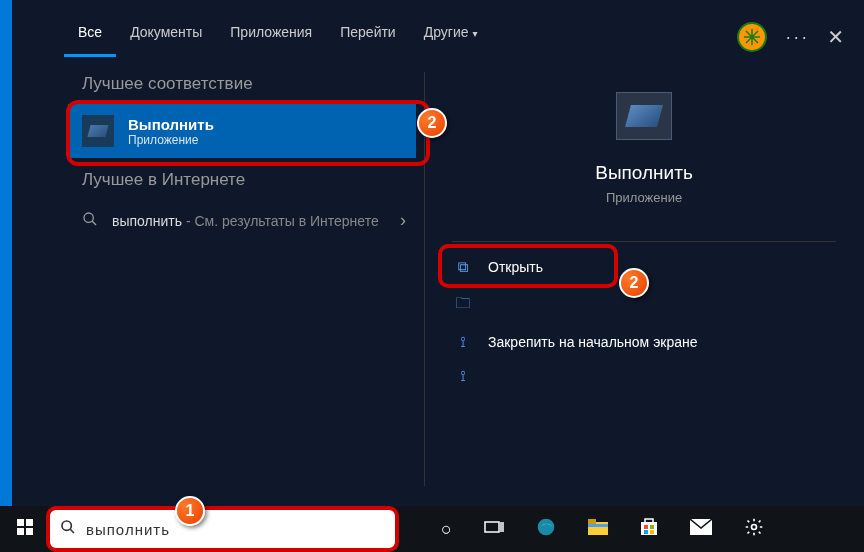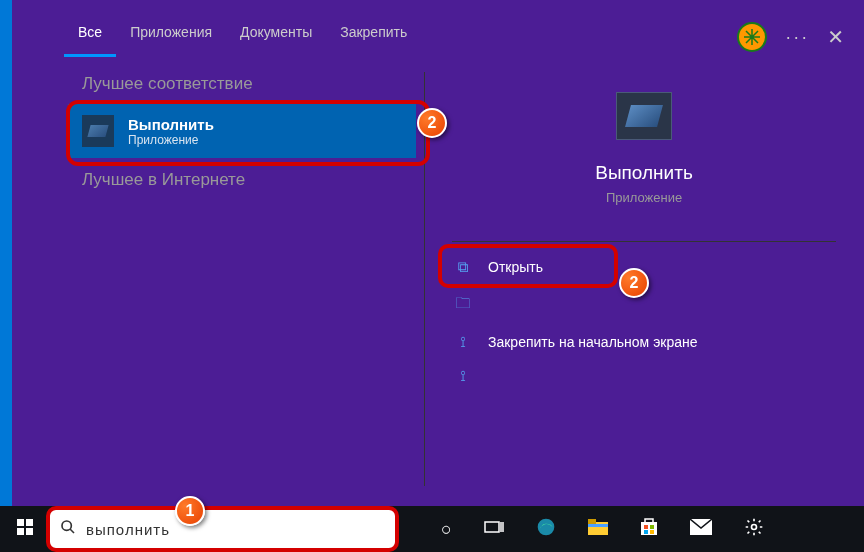--- a/index.html
+++ b/index.html
@@ -1,18 +1,18 @@
 <!DOCTYPE html>
 <html><head>
 <meta charset="utf-8">
 <style>
   * { box-sizing: border-box; margin: 0; padding: 0; font-family: "Segoe UI", Arial, sans-serif; }
   body { width: 864px; height: 552px; background: #000; overflow: hidden; position: relative; }
   .accent-strip { position: absolute; left: 0; top: 0; width: 12px; height: 100%; background: #0078d7; }
-  .panel { position: absolute; left: 12px; top: 0; right: 0; bottom: 0; background: #4c1d95; }
+  .panel { position: absolute; left: 12px; top: 0; right: 0; bottom: 0; background: #0f172a; }
 
   .topbar { position: absolute; left: 52px; top: 20px; right: 0; height: 40px; display: flex; align-items: center; }
   .tabs { display: flex; gap: 0; }
   .tab { color: #ccc; font-size: 14px; padding: 0 14px 14px 14px; cursor: pointer; }
   .tab.active { color: #fff; border-bottom: 3px solid #0095ff; }
   .tab .chev { font-size: 10px; margin-left: 4px; }
 
   .top-actions { position: absolute; right: 20px; top: 22px; display: flex; align-items: center; gap: 18px; }
   .avatar { width: 30px; height: 30px; border-radius: 50%; background: #ff9800; border: 2px solid #1a7a1a; display: flex; align-items: center; justify-content: center; }
   .avatar svg { width: 24px; height: 24px; }
@@ -69,23 +69,26 @@
 </style>
 </head>
 <body>
 
 <div class="accent-strip"></div>
 <div class="panel">
 
   <div class="topbar">
     <div class="tabs">
       <div class="tab active">Все</div>
+      <div class="tab">Документы</div>
       <div class="tab">Приложения</div>
-      <div class="tab">Документы</div>
-      <div class="tab">Закрепить</div>
+      <div class="tab">Перейти</div>
+      <div class="tab">
+        <span>Другие</span><span class="chev">▾</span>
+      </div>
     </div>
   </div>
 
   <div class="top-actions">
     <div class="avatar">
       <svg viewBox="0 0 24 24">
           <circle cx="12" cy="12" r="8" fill="#ff9800"></circle>
           <path d="M12 4 L12 20 M4 12 L20 12 M6 6 L18 18 M18 6 L6 18" stroke="#1a7a1a" stroke-width="1.5"></path>
         </svg>
     </div>
@@ -103,20 +106,32 @@
               <div class="icon-inner"></div>
             </div>
           <div>
             <div class="title">Выполнить</div>
             <div class="subtitle">Приложение</div>
           </div>
         </div>
       </div>
 
       <div class="section-label">Лучшее в Интернете</div>
+      <div class="web-item">
+        <span class="search-ico">
+          <svg width="16" height="16" viewBox="0 0 24 24" fill="none" stroke="#999" stroke-width="2">
+              <circle cx="10" cy="10" r="7"></circle>
+              <line x1="21" y1="21" x2="15" y2="15"></line>
+            </svg>
+        </span>
+        <div class="text">
+          <span>выполнить</span><span class="grey"> - См. результаты в Интернете</span>
+        </div>
+        <div class="arrow">›</div>
+      </div>
     </div>
 
     <div class="right-col">
       <div class="hero">
         <div class="hero-icon">
             <div class="hero-icon-inner"></div>
           </div>
         <div class="hero-title">Выполнить</div>
         <div class="hero-sub">Приложение</div>
       </div>

